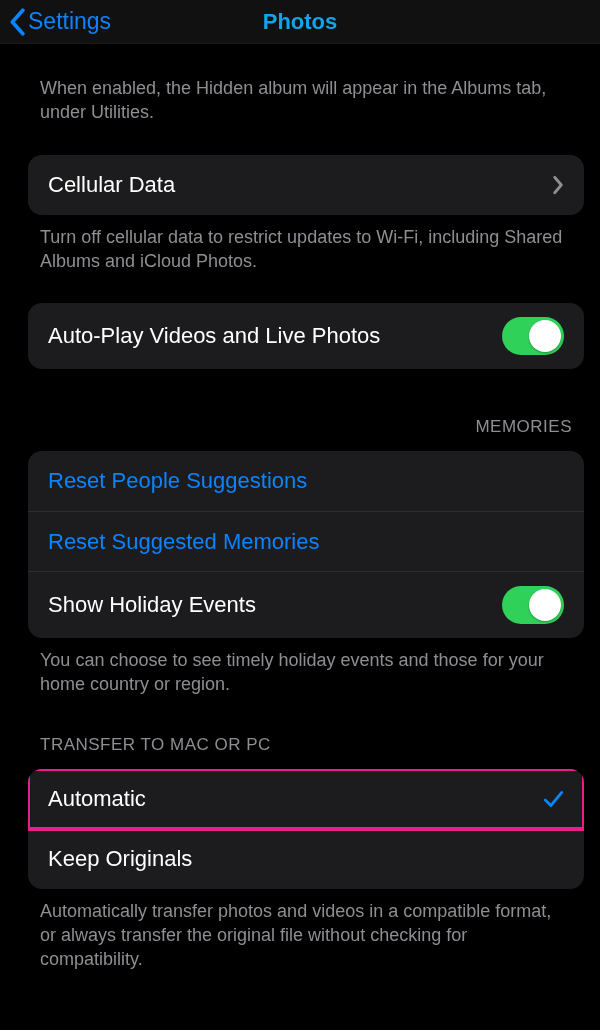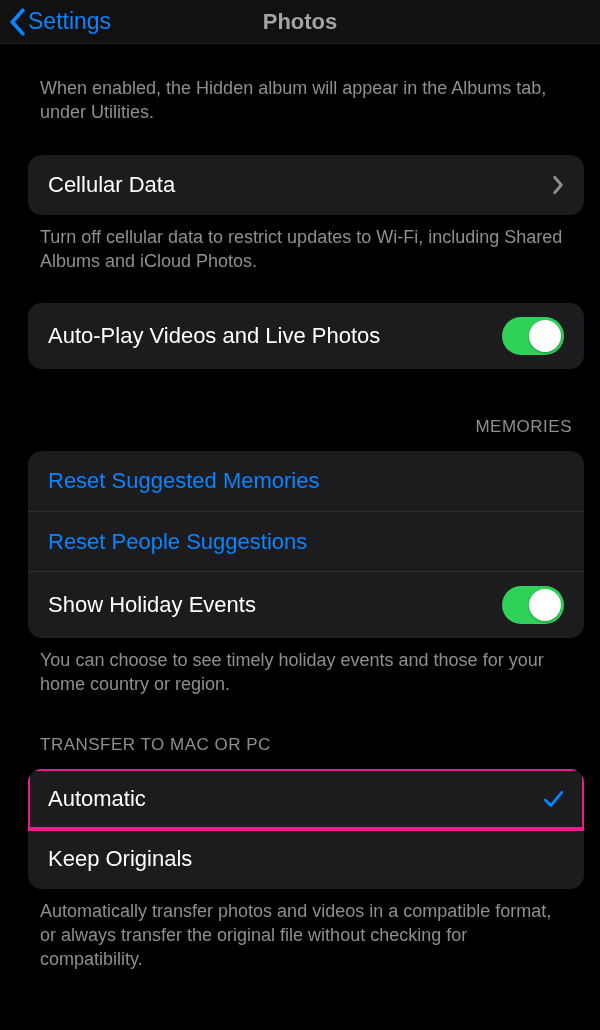--- a/index.html
+++ b/index.html
@@ -32,21 +32,21 @@
       font-size: 23px;
       gap: 2px;
     }
     .back svg { display:block; }
     .navtitle {
       position: absolute;
       left: 0; right: 0;
       text-align: center;
       font-size: 22px;
       font-weight: 600;
-      color: #a3a3a3;
+      color: #0ea5e9;
       pointer-events: none;
     }
     .content {
       padding: 0 0 0 12px;
     }
     .footer-text {
       color: #8e8e93;
       font-size: 18px;
       line-height: 1.35;
       padding: 12px 28px 8px 28px;
@@ -153,24 +153,24 @@
       <div class="switch">
         <div class="knob"></div>
       </div>
     </div>
   </div>
 
   <div class="section-header" style="padding-top:48px;text-align:right;">Memories</div>
 
   <div class="group" style="margin-top:4px;">
     <div class="row">
-      <div class="row-label link">Reset Suggested Memories</div>
+      <div class="row-label link">Reset People Suggestions</div>
     </div>
     <div class="row">
-      <div class="row-label link">Reset People Suggestions</div>
+      <div class="row-label link">Reset Suggested Memories</div>
     </div>
     <div class="row">
       <div class="row-label">Show Holiday Events</div>
       <div class="switch">
         <div class="knob"></div>
       </div>
     </div>
   </div>
 
   <div class="footer-text" style="padding-top:10px;">You can choose to see timely holiday events and those for your home country or region.</div>

